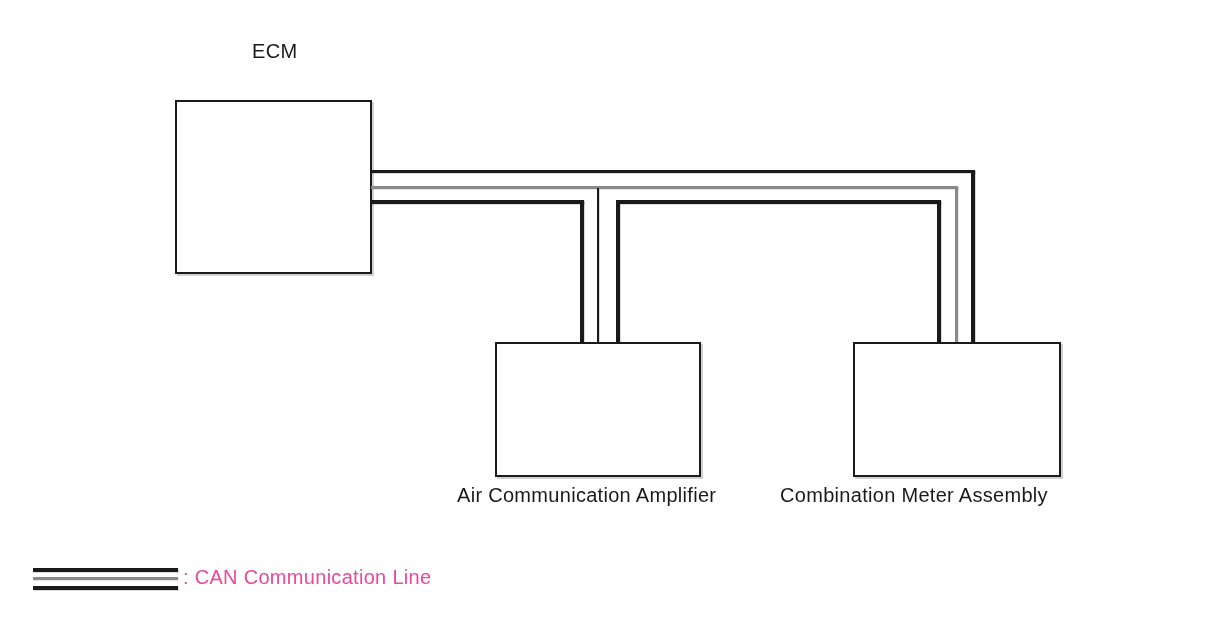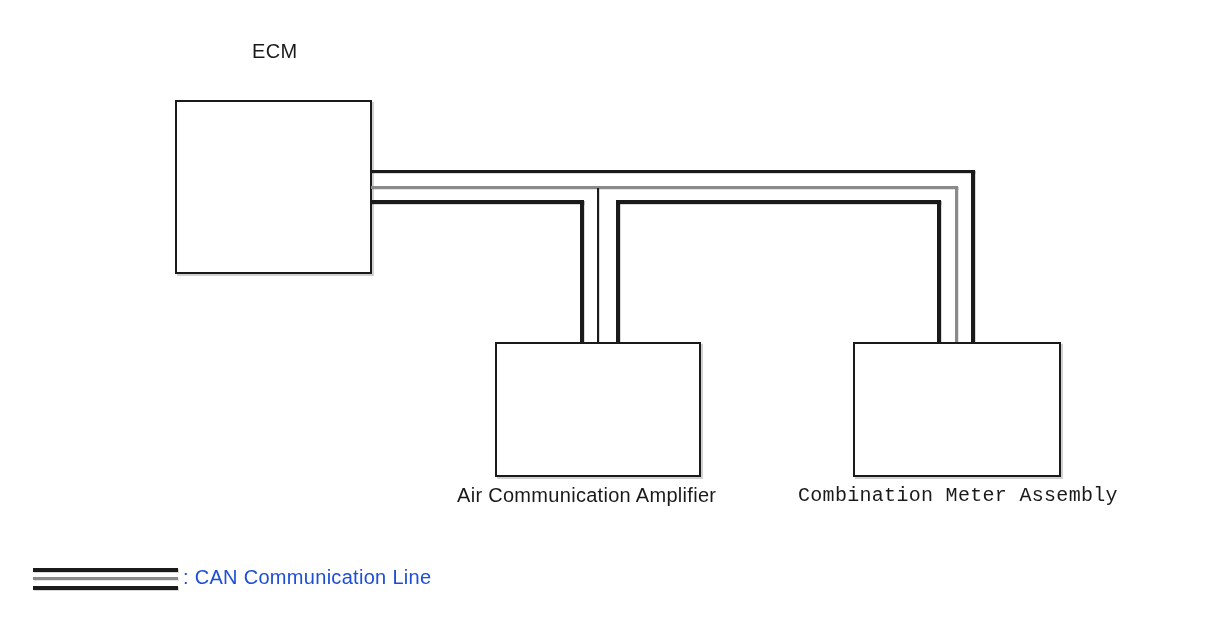--- a/index.html
+++ b/index.html
@@ -36,30 +36,30 @@
     box-shadow: 1px 1px 0 rgba(0,0,0,0.15);
   }
   .gray {
     background: #8a8a8a;
     box-shadow: 1px 1px 0 rgba(0,0,0,0.10);
   }
   .legend-text {
     position: absolute;
     font-size: 20px;
     letter-spacing: 0.3px;
-    color: #1d4ed8;
+    color: #ec4899;
     white-space: nowrap;
   }
   
   #ecm-label   { left: 236px; top: 40px; margin-left: 16px; }
   #ecm-box     { left: 175px; top: 100px; width: 197px; height: 174px; }
   #ac-box      { left: 495px; top: 342px; width: 206px; height: 135px; }
   #cm-box      { left: 853px; top: 342px; width: 208px; height: 135px; }
   #ac-label    { left: 457px; top: 484px; }
-  #cm-label    { left: 798px; top: 484px; font-family: Liberation Mono, monospace; }
+  #cm-label    { left: 780px; top: 484px; }
 
   #can-top-h        { left: 371px; top: 170px; width: 604px; height: 3px; }
   #can-top-v        { left: 971px; top: 170px; width: 4px;  height: 172px; }
   #can-mid-h        { left: 371px; top: 186px; width: 587px; height: 3px; }
   #can-mid-v        { left: 955px; top: 186px; width: 3px;  height: 156px; }
   #can-bot-h-left   { left: 371px; top: 200px; width: 213px; height: 4px; }
   #can-bot-v-acleft { left: 580px; top: 200px; width: 4px;  height: 142px; }
   #can-stub-v-acmid { left: 597px; top: 188px; width: 2px;  height: 154px; }
   #can-bot-h-right  { left: 616px; top: 200px; width: 325px; height: 4px; }
   #can-bot-v-acright{ left: 616px; top: 200px; width: 4px;  height: 142px; }

